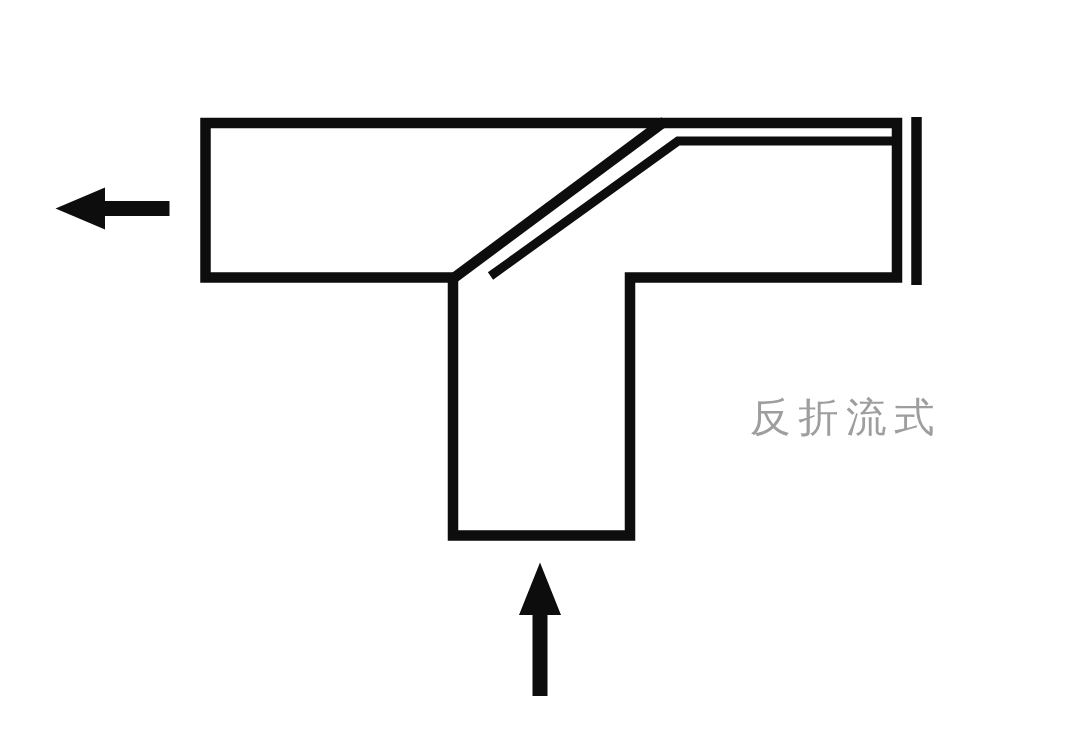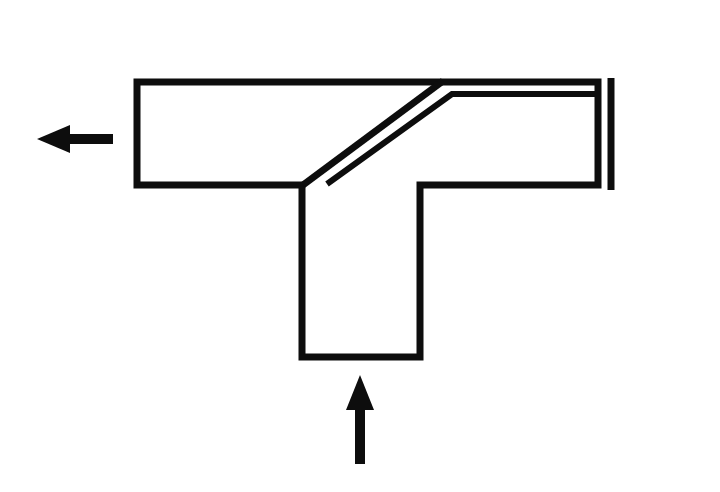--- a/index.html
+++ b/index.html
@@ -67,14 +67,15 @@
       <polygon class="fill-shape" points="37,139 70,125 70,153"></polygon>
     </g>
 
     <g>
       <line class="stroke-line" x1="360" y1="464" x2="360" y2="404" stroke-width="10"></line>
       <polygon class="fill-shape" points="360,375 346,410 374,410"></polygon>
     </g>
 
   </svg>
 
+  <div class="diagram-label">反折流式</div>
 
 </div>
 
 </body></html>

